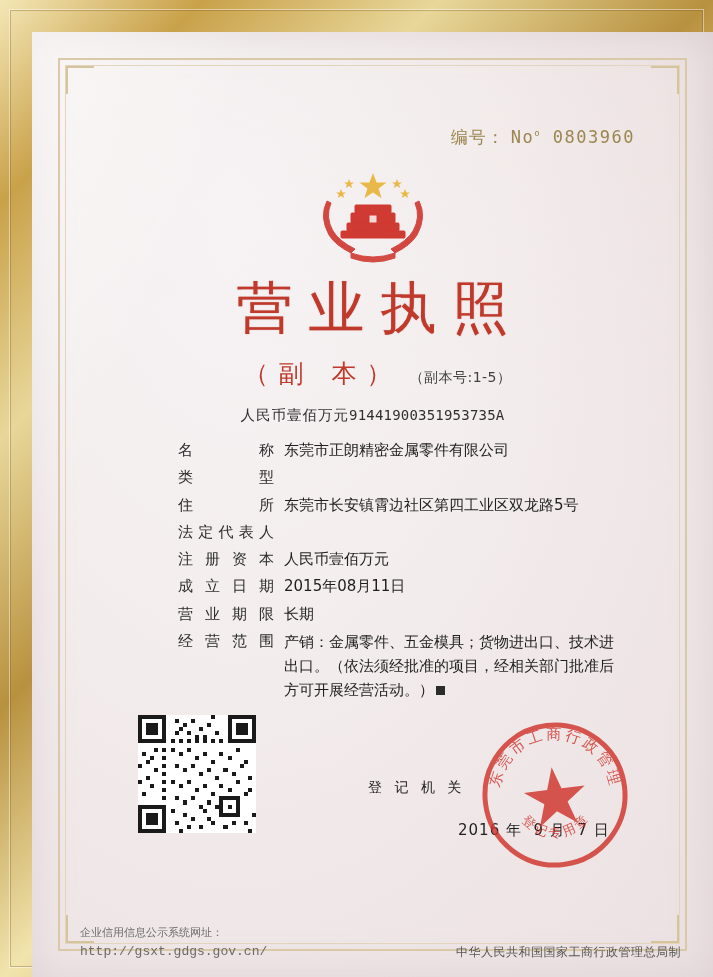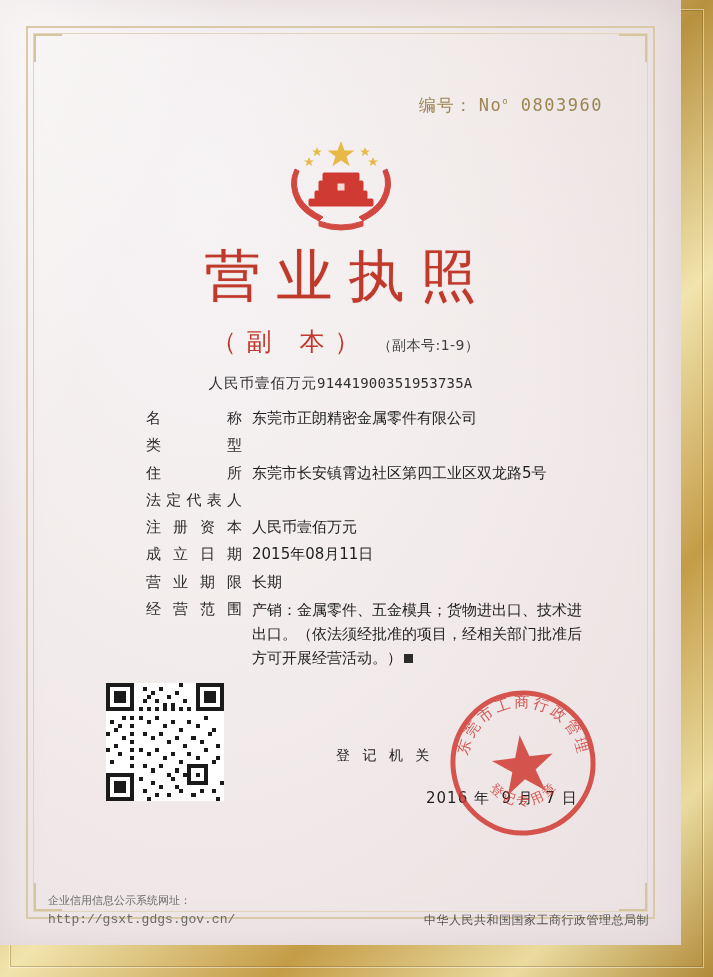--- a/index.html
+++ b/index.html
@@ -16,21 +16,21 @@
 
   
   .frame {
     position: relative;
     width: 713px;
     height: 977px;
     box-sizing: border-box;
     background:
       linear-gradient(135deg, #f4e7b6 0%, #c9a14a 12%, #e8d79a 26%, #b8913f 42%,
                       #f1e4ad 58%, #c49c47 74%, #eadb9f 88%, #b08a39 100%);
-    padding: 0;
+    padding: 32px;
   }
   .frame-inner-bevel {
     position: absolute;
     inset: 9px;
     border: 1px solid rgba(255,255,255,0.45);
     box-shadow: inset 0 0 0 1px rgba(120,90,30,0.35);
     pointer-events: none;
   }
 
   
@@ -322,21 +322,21 @@
               </g>
             </g>
           </svg>
         </div>
       </div>
 
       <div class="title">营业执照</div>
 
       <div class="subtitle-row">
         <span class="subtitle">（副 本）</span>
-        <span class="subcode">（副本号:1-9）</span>
+        <span class="subcode">（副本号:1-5）</span>
       </div>
 
       <div class="credit-row">
         <span class="credit-label">人民币壹佰万元</span><span class="credit-code">91441900351953735A</span>
       </div>
 
       <div class="fields">
 
         <div class="field-row">
           <div class="field-label">

